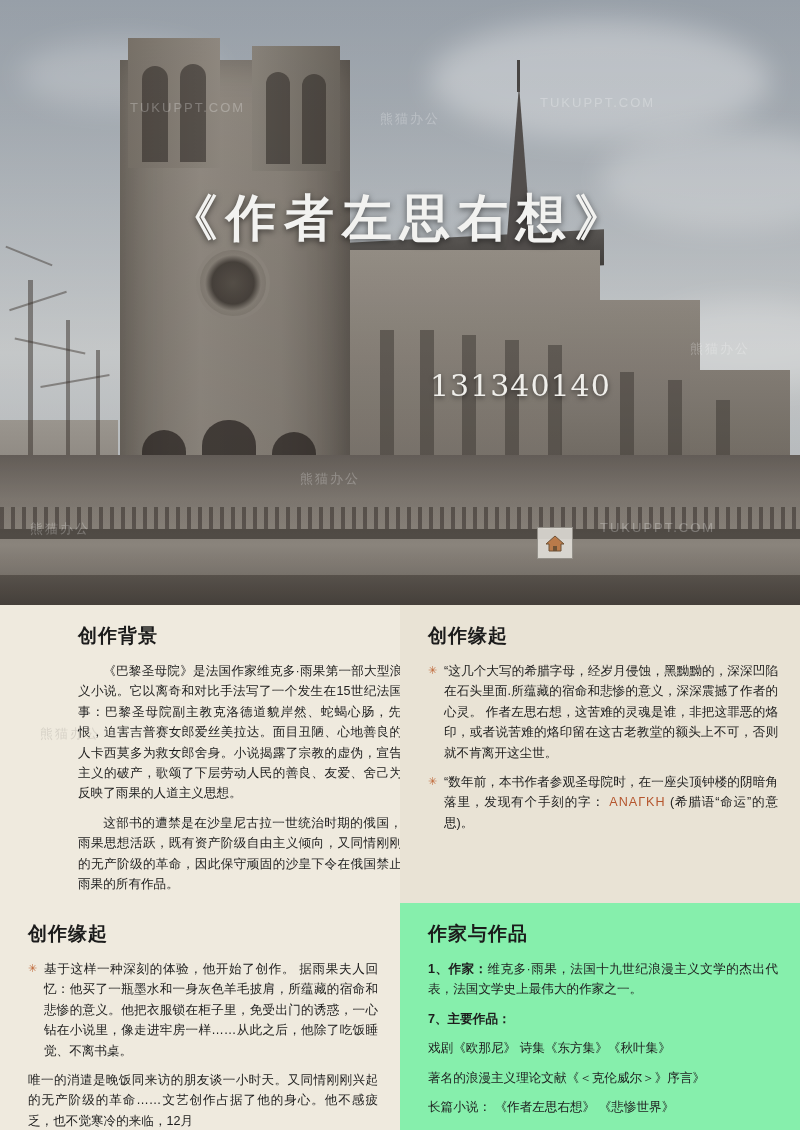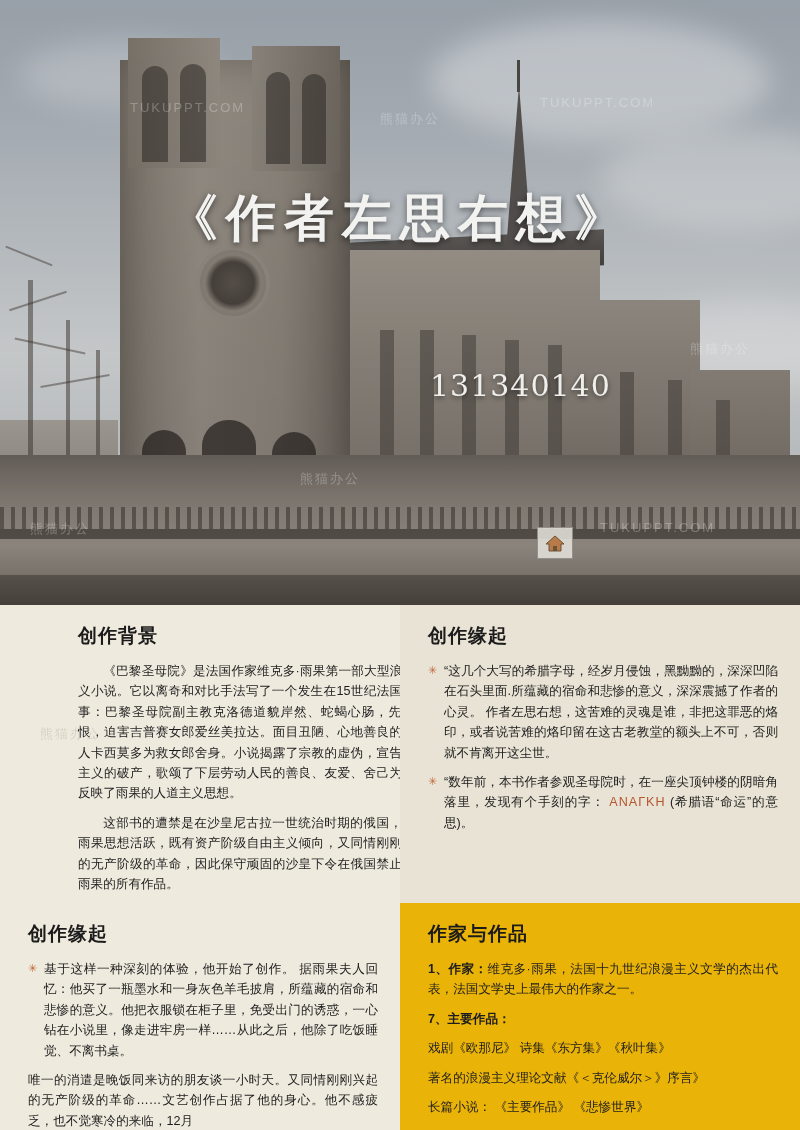--- a/index.html
+++ b/index.html
@@ -254,21 +254,21 @@
   }
   .panel {
     position: absolute;
     box-sizing: border-box;
     padding: 18px 22px 10px 28px;
     overflow: hidden;
   }
   .panel.tl { left: 12px;   top: 0;   width: 400px; height: 298px; margin-left: 38px; }
   .panel.tr { left: 400px; top: 0; width: 400px; height: 298px; background: #e9e3d5; }
   .panel.bl { left: 0;   top: 298px; width: 400px; height: 227px; background: #efeade; }
-  .panel.br { left: 400px; top: 298px; width: 400px; height: 227px; background: #eab308; }
+  .panel.br { left: 400px; top: 298px; width: 400px; height: 227px; background: #86efac; }
 
   .divider-v {
     position: absolute;
     left: 400px; top: 0; bottom: 0;
     width: 1px;
     background: rgba(150,140,120,0.45);
   }
   .divider-h {
     position: absolute;
     left: 0; right: 0; top: 298px;
@@ -425,15 +425,15 @@
   </div>
 
   <div class="panel br">
     <h2>作家与作品</h2>
     <p>
       <span class="num-item">1、作家：</span><span>维克多·雨果，法国十九世纪浪漫主义文学的杰出代表，法国文学史上最伟大的作家之一。</span>
     </p>
     <p class="num-item">7、主要作品：</p>
     <p class="sub-line">戏剧《欧那尼》   诗集《东方集》《秋叶集》</p>
     <p class="sub-line">著名的浪漫主义理论文献《＜克伦威尔＞》序言》</p>
-    <p class="sub-line">长篇小说： 《主要作品》 《悲惨世界》</p>
+    <p class="sub-line">长篇小说： 《作者左思右想》 《悲惨世界》</p>
   </div>
 </div>
 
 </body></html>

